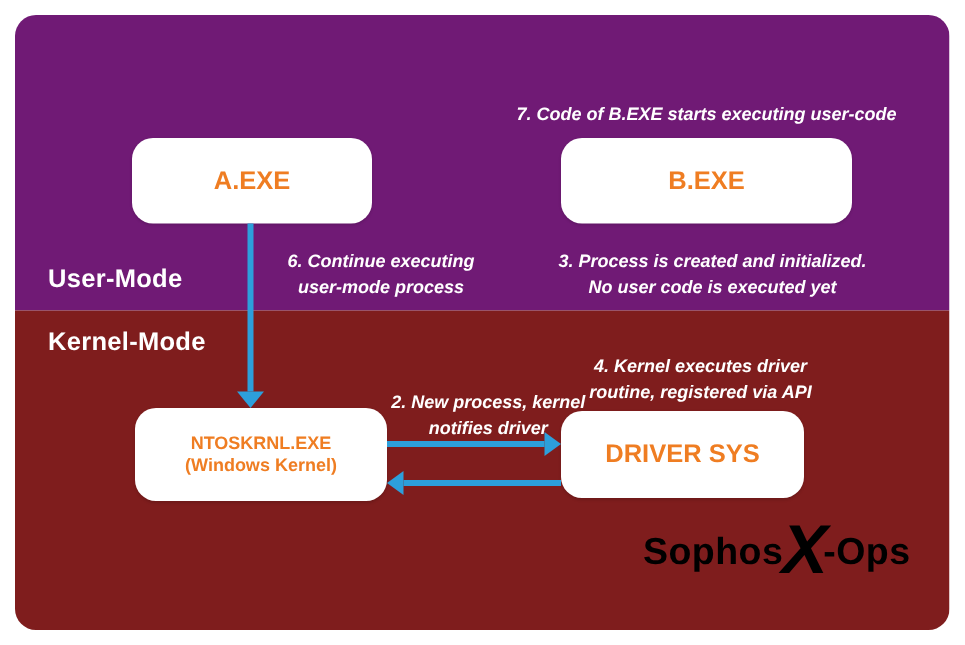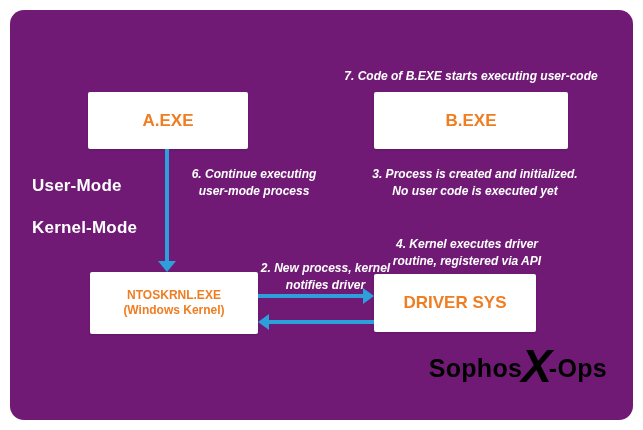--- a/index.html
+++ b/index.html
@@ -1,24 +1,24 @@
 <!DOCTYPE html>
 <html><head>
 <meta charset="utf-8">
 <style>
   * { margin:0; padding:0; box-sizing:border-box; }
   html,body { width:643px; height:430px; background:#ffffff; font-family:"Liberation Sans", sans-serif; }
   .stage { position:relative; width:643px; height:430px; background:#ffffff; overflow:hidden; }
   .panel { position:absolute; left:10px; top:10px; width:623px; height:410px; border-radius:14px; overflow:hidden; }
   .region-user   { position:absolute; left:0; top:0; width:100%; height:197px; background:#701a75; }
-  .region-kernel { position:absolute; left:0; top:197px; width:100%; height:213px; background:#701a75; }
+  .region-kernel { position:absolute; left:0; top:197px; width:100%; height:213px; background:#7f1d1d; }
   .region-label { position:absolute; color:#ffffff; font-weight:bold; font-size:17px; letter-spacing:0.2px; }
   #user-label   { left:22px; top:166px; }
   #kernel-label { left:22px; top:11px; }
-  .wbox { position:absolute; background:#ffffff; border-radius:2px; display:flex; flex-direction:column;
+  .wbox { position:absolute; background:#ffffff; border-radius:14px; display:flex; flex-direction:column;
           align-items:center; justify-content:center; color:#EF7D22; font-weight:bold; font-size:17px;
           text-align:center; line-height:1.25; box-shadow:0 1px 2px rgba(0,0,0,0.15); }
   #box-a   { left:78px;  top:82px;  width:160px; height:57px; }
   #box-b   { left:364px; top:82px;  width:194px; height:57px; }
   #box-nt  { left:80px;  top:262px; width:168px; height:62px; font-size:12px; }
   #box-drv { left:364px; top:264px; width:162px; height:58px; }
   .note { position:absolute; color:#ffffff; font-style:italic; font-weight:600; font-size:12px;
           line-height:1.4; text-align:center; }
   #note1 { left:38px;  top:58px;  width:240px; }
   #note7 { left:301px; top:58px;  width:320px; }

